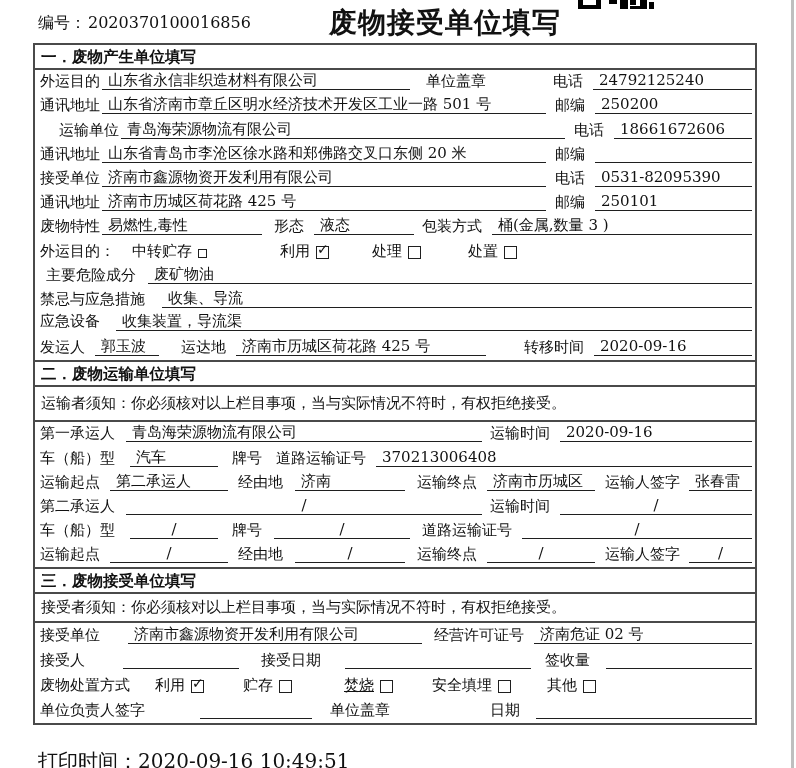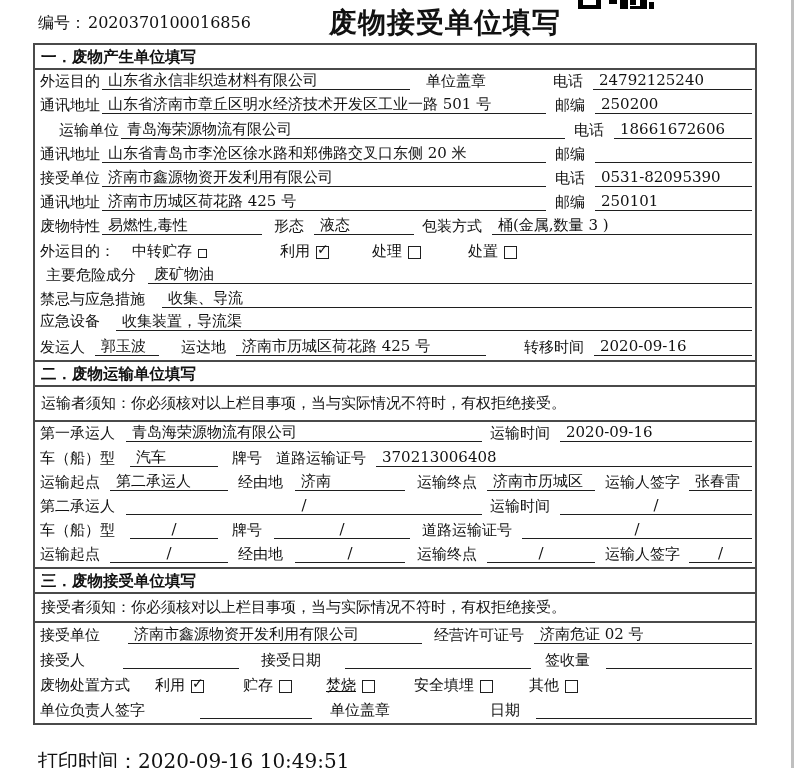--- a/index.html
+++ b/index.html
@@ -218,21 +218,21 @@
         <div class="frow" style="height: 24.8px;">
           <span class="lb" style="width: 92px;">废物处置方式</span>
           <span class="cbg" style="margin-left: 23px;">
             <span class="cbt">利用</span>
             <span class="box on"></span>
           </span>
           <span class="cbg" style="margin-left: 39px;">
             <span class="cbt">贮存</span>
             <span class="box"></span>
           </span>
-          <span class="cbg" style="margin-left: 34px; text-decoration: underline;">
+          <span class="cbg" style="margin-left: 52px; text-decoration: underline;">
             <span class="cbt">焚烧</span>
             <span class="box"></span>
           </span>
           <span class="cbg" style="margin-left: 39px;">
             <span class="cbt">安全填埋</span>
             <span class="box"></span>
           </span>
           <span class="cbg" style="margin-left: 36px;">
             <span class="cbt">其他</span>
             <span class="box"></span>

